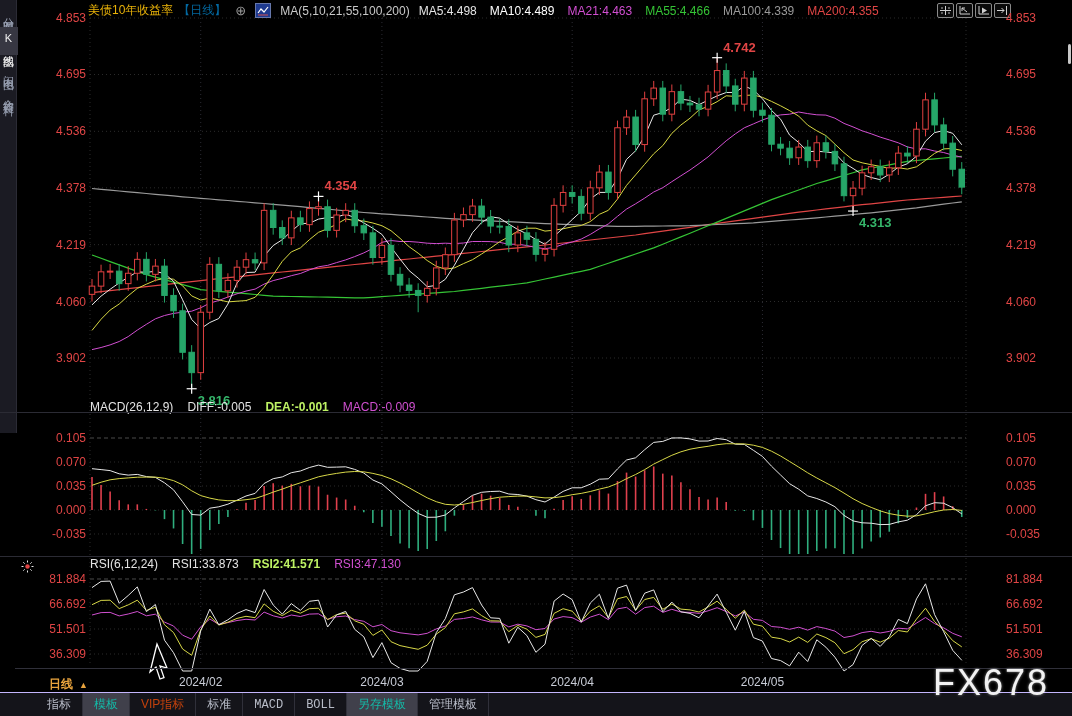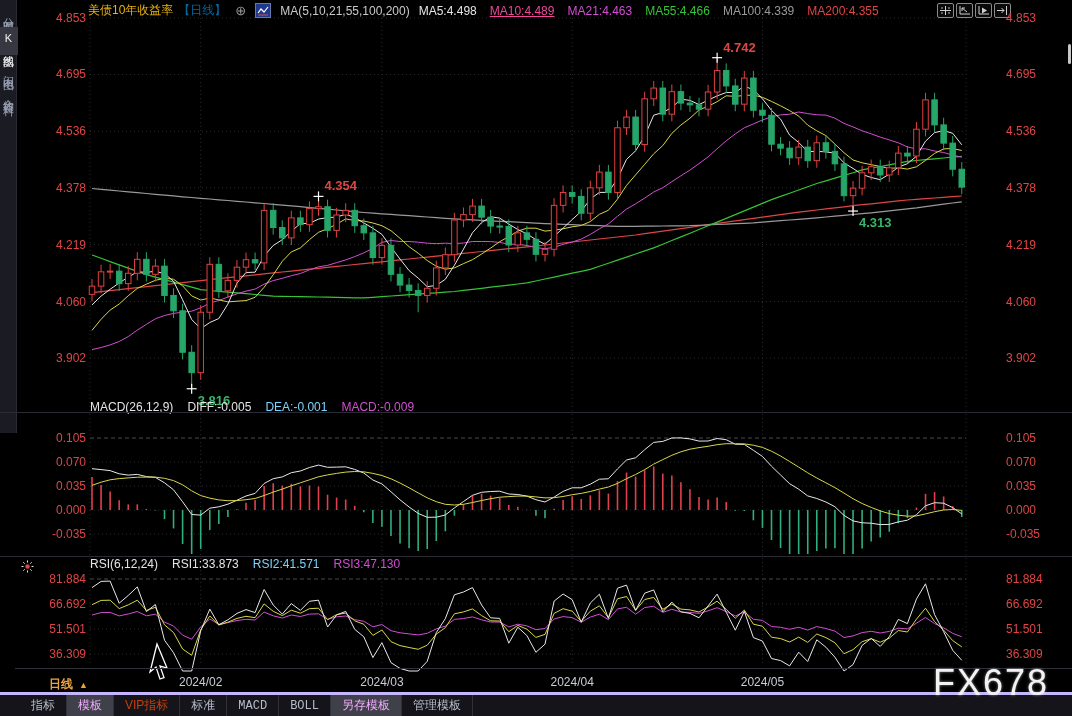--- a/index.html
+++ b/index.html
@@ -14,36 +14,36 @@
   
   #hdr{position:absolute;left:88px;top:2px;height:17px;display:flex;align-items:center;gap:9px;
     font-size:12px;white-space:nowrap;}
   .t-white{color:#eab308;} .t-orange{color:#0369a1;} .t-gray{color:#c9c9c9;}
   #plus-ic{color:#9a9a9a;font-size:13px;line-height:1;}
   #mini-chart-ic{width:14px;height:13px;background:#1e3a8f;border:1px solid #6677aa;display:inline-block;}
   #hdr-icons{position:absolute;left:937px;top:3px;display:flex;gap:2px;}
   .hic{width:15px;height:13px;border:1px solid #8a8a8a;border-radius:2px;display:flex;align-items:center;justify-content:center;background:#0a0a0a;}
   
   .p-hdr{position:absolute;left:90px;display:flex;gap:14px;font-size:12px;white-space:nowrap;}
-  .c-w{color:#e4e4e4;} .c-y{color:#7dd3fc;} .c-m{color:#d050d0;}
+  .c-w{color:#e4e4e4;} .c-y{color:#bef264;font-weight:bold;} .c-m{color:#d050d0;}
   
   .axl{position:absolute;font-size:12px;color:#e04545;line-height:14px;}
   .axl.left{width:54px;left:32px;text-align:right;}
   .axl.right{left:1006px;text-align:left;}
   .datel{position:absolute;top:675px;font-size:12px;color:#c8ccd6;transform:translateX(-50%);}
   
   .hdiv{position:absolute;left:0;width:1072px;height:1px;background:#2b2b34;}
   
   #axisrow{position:absolute;left:0;top:668px;width:1072px;height:24px;border-top:1px solid #30303a;box-sizing:border-box;margin-left:15px;}
   #period{position:absolute;left:34px;top:7px;color:#e8a33d;font-weight:bold;font-size:12px;}
   #period .arr{font-size:9px;margin-left:6px;}
   #toolbar{position:absolute;left:0;top:692px;width:1072px;height:24px;background:#14141a;
-    border-top:3px solid #c4b5fd;display:flex;align-items:stretch;padding-left:20px;box-sizing:border-box;font-size:12px;}
+    border-top:1px solid #c4b5fd;display:flex;align-items:stretch;padding-left:36px;box-sizing:border-box;font-size:12px;}
   .tbtn{display:flex;align-items:center;padding:0 11px;color:#b8bcc8;border-right:1px solid #30303a;cursor:default;}
-  .tbtn.sel{background:#40404b;color:#f0abfc;}
+  .tbtn.sel{background:#40404b;color:#14b8a6;}
   .tbtn.vip{color:#c2410c;}
   .tbtn.mono{font-family:"Liberation Mono",monospace;letter-spacing:0px;}
   #wm{position:absolute;left:933px;top:662px;font-size:36px;color:#f2f2f2;letter-spacing:2px;
     text-shadow:0 0 3px rgba(255,255,255,.55);z-index:30;}
   #scrollthumb{position:absolute;left:1068px;top:44px;width:3px;height:20px;background:#c8c8c8;border-radius:2px;}
   #sun-ic{position:absolute;left:21px;top:559px;}
   svg text{font-family:"Liberation Sans",sans-serif;}
 </style>
 </head>
 <body>
@@ -403,21 +403,21 @@
     <span class="t-white">美债10年收益率</span>
     <span class="t-orange" style="margin-left:-4px">【日线】</span>
     <span id="plus-ic">⊕</span>
     <span id="mini-chart-ic"><svg width="14" height="13">
           <polyline points="2,9 5,5 8,8 12,3" fill="none" stroke="#fff" stroke-width="1.2"></polyline>
           <line x1="2" y1="11" x2="12" y2="11" stroke="#d05050" stroke-width="1"></line>
         </svg></span>
     <span class="t-gray">MA(5,10,21,55,100,200)</span>
     <span id="ma-chips" style="display:flex;gap:13px;">
         <span style="color: #e5e5e5;">MA5:4.498</span>
-        <span style="color: #ec4899; text-decoration: underline;">MA10:4.489</span>
+        <span style="color: #ffffff;">MA10:4.489</span>
         <span style="color: rgb(210, 79, 210);">MA21:4.463</span>
         <span style="color: rgb(53, 196, 53);">MA55:4.466</span>
         <span style="color: rgb(154, 154, 154);">MA100:4.339</span>
         <span style="color: rgb(224, 69, 69);">MA200:4.355</span>
       </span>
   </div>
 
   <div id="hdr-icons">
     <span class="hic">
         <svg width="13" height="11">

